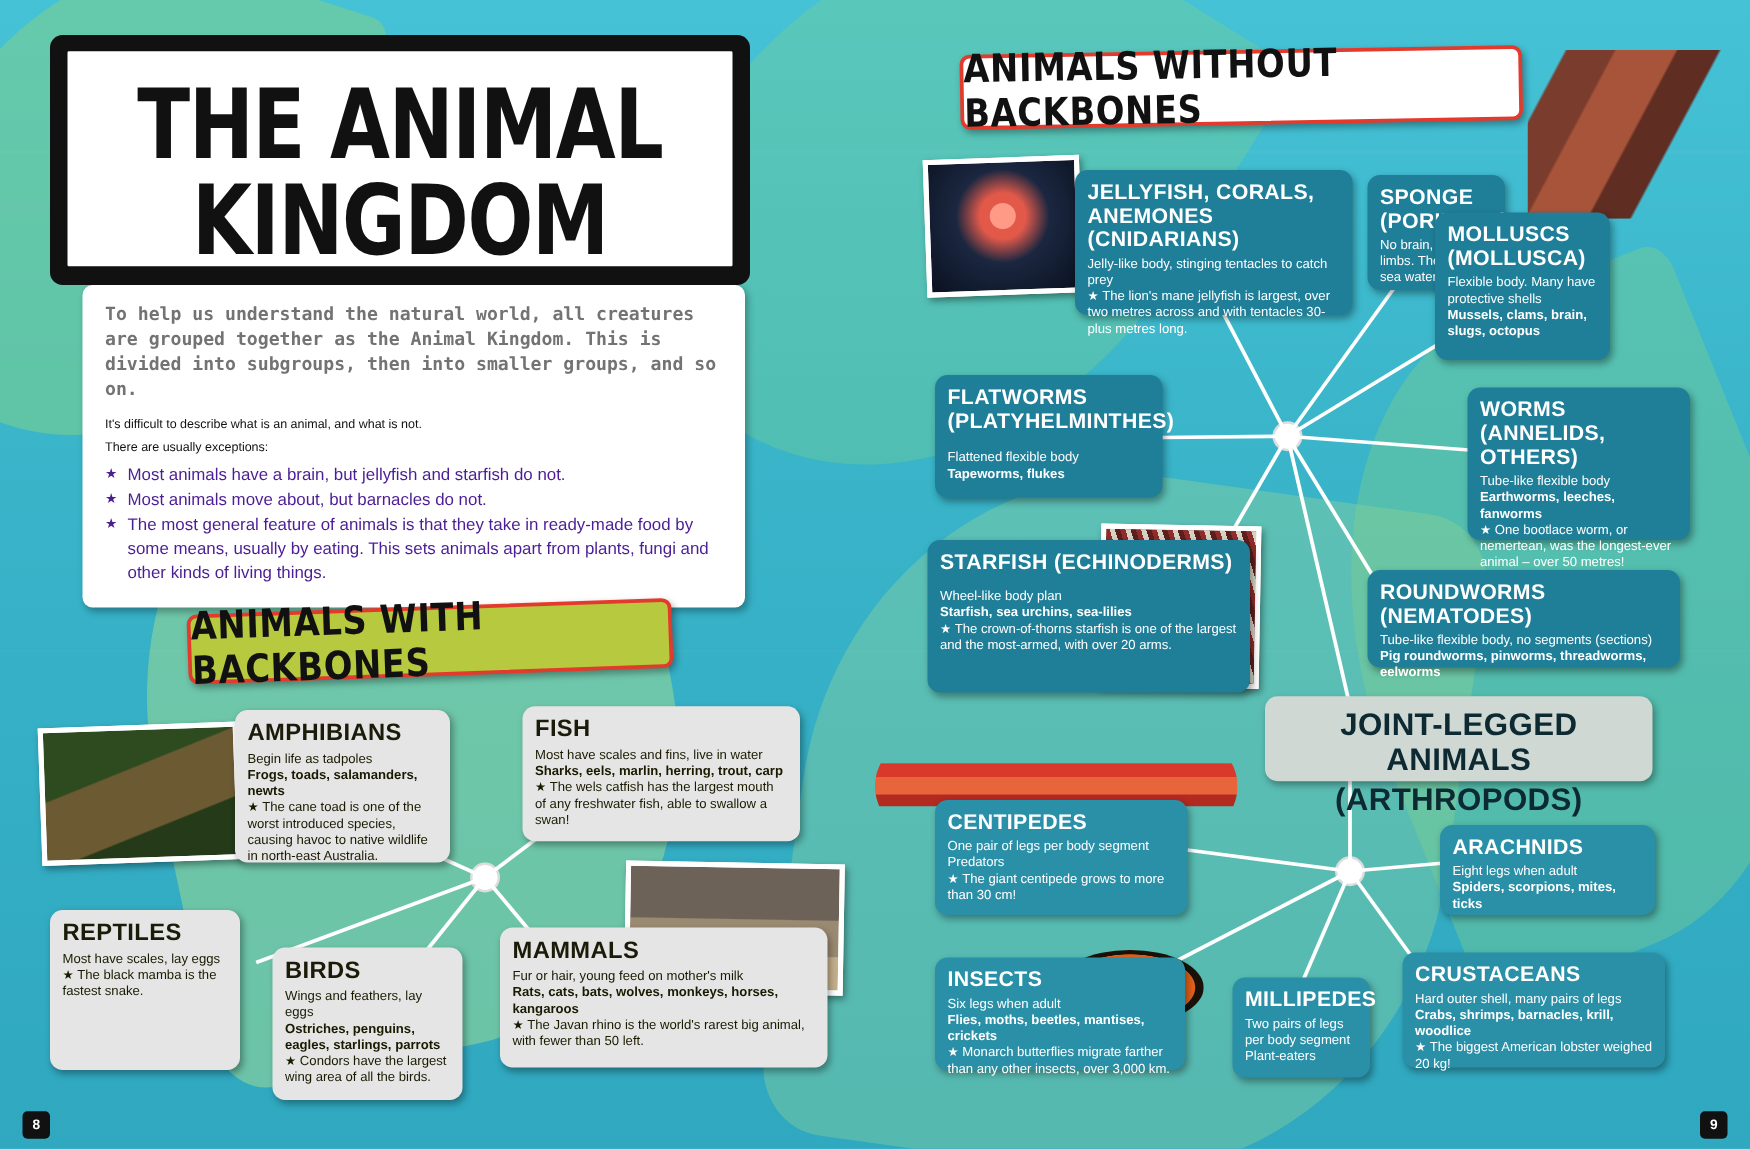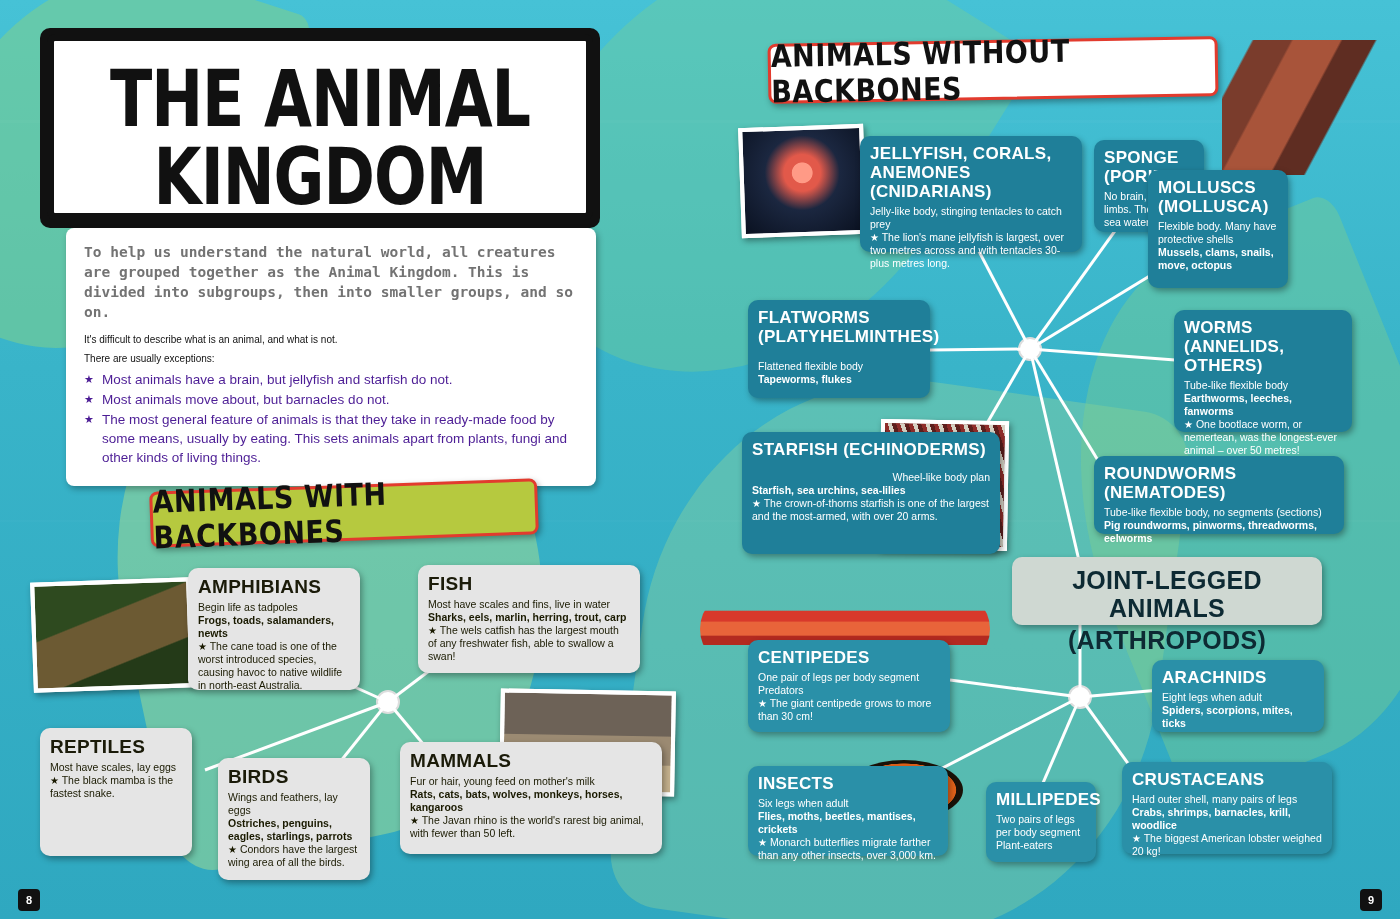--- a/index.html
+++ b/index.html
@@ -219,21 +219,21 @@
   <div class="inner">
     <h3>SPONGE (PORIFERA)</h3>
     <p>No brain, nerves or limbs. They filter sea water for food.</p>
   </div>
 </div>
 
 <div class="card teal" style="left:1148px;top:170px;width:140px;height:118px;">
   <div class="inner">
     <h3>MOLLUSCS (MOLLUSCA)</h3>
     <p>Flexible body. Many have protective shells</p>
-    <p class="b">Mussels, clams, snails, move, octopus</p>
+    <p class="b">Mussels, clams, brain, slugs, octopus</p>
   </div>
 </div>
 
 <div class="card teal" style="left:748px;top:300px;width:182px;height:98px;">
   <div class="inner">
     <h3>FLATWORMS (PLATYHELMINTHES)</h3>
     <p style="margin-top:14px;">Flattened flexible body</p>
     <p class="b">Tapeworms, flukes</p>
   </div>
 </div>
@@ -243,21 +243,21 @@
     <h3>WORMS (ANNELIDS, OTHERS)</h3>
     <p>Tube-like flexible body</p>
     <p class="b">Earthworms, leeches, fanworms</p>
     <p><span class="star">★</span> <span>One bootlace worm, or nemertean, was the longest-ever animal – over 50 metres!</span></p>
   </div>
 </div>
 
 <div class="card teal" style="left:742px;top:432px;width:258px;height:122px;">
   <div class="inner">
     <h3>STARFISH (ECHINODERMS)</h3>
-    <p style="margin-top:12px;text-align:right;">Wheel-like body plan</p>
+    <p style="margin-top:12px;">Wheel-like body plan</p>
     <p class="b">Starfish, sea urchins, sea-lilies</p>
     <p><span class="star">★</span> <span>The crown-of-thorns starfish is one of the largest and the most-armed, with over 20 arms.</span></p>
   </div>
 </div>
 
 <div class="card teal" style="left:1094px;top:456px;width:250px;height:78px;">
   <div class="inner">
     <h3>ROUNDWORMS (NEMATODES)</h3>
     <p>Tube-like flexible body, no segments (sections)</p>
     <p class="b">Pig roundworms, pinworms, threadworms, eelworms</p>

